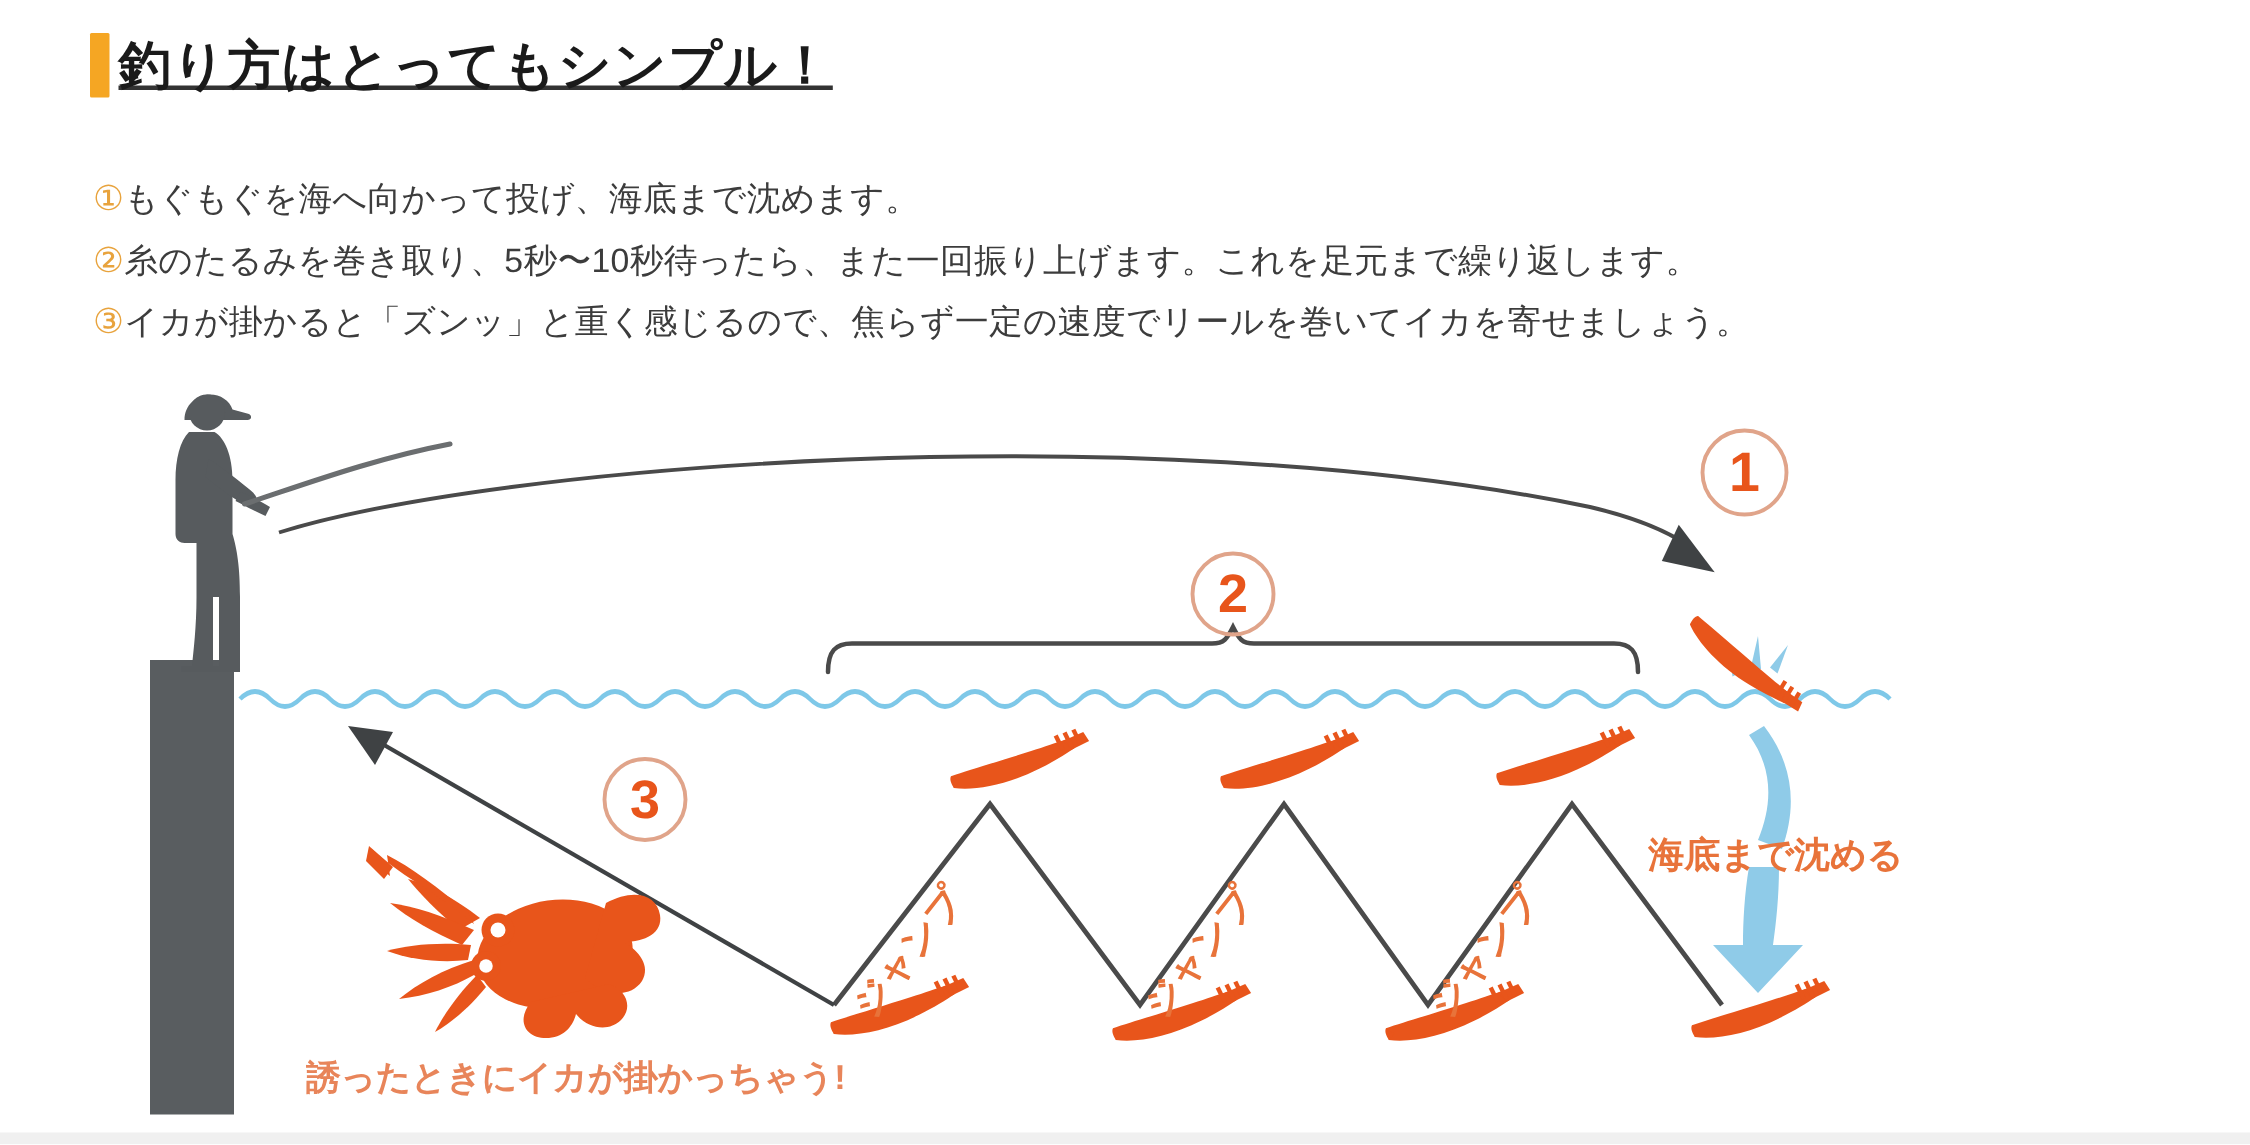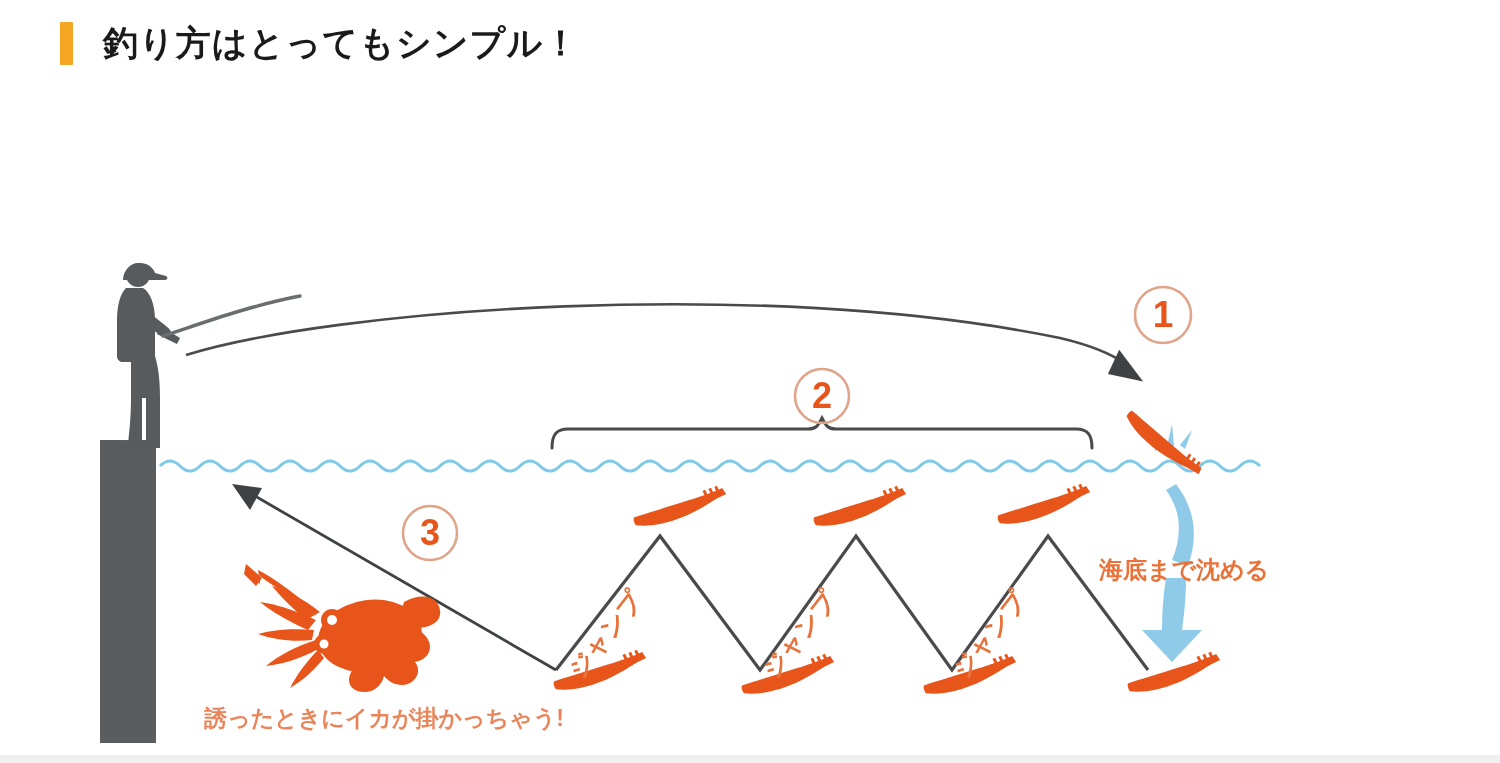--- a/index.html
+++ b/index.html
@@ -18,21 +18,22 @@
     background: #ffffff;
     overflow: hidden;
   }
   
   .heading-row {
     position: absolute;
     left: 60px;
     top: 20px;
     display: flex;
     align-items: center;
-    gap: 30px;
+    gap: 6px;
+    text-decoration: underline;
   }
   .heading-bar {
     width: 13px;
     height: 43px;
     background: #f5a623;
     border-radius: 1px;
   }
   .heading-text {
     font-size: 35px;
     font-weight: bold;
@@ -85,20 +86,31 @@
 </head>
 <body>
 
 <div id="page">
 
   <div class="heading-row">
     <div class="heading-bar"></div>
     <div class="heading-text">釣り方はとってもシンプル！</div>
   </div>
 
+  <div class="steps">
+    <div class="step-line">
+      <span class="step-marker">①</span><span>もぐもぐを海へ向かって投げ、海底まで沈めます。</span>
+    </div>
+    <div class="step-line">
+      <span class="step-marker">②</span><span>糸のたるみを巻き取り、5秒〜10秒待ったら、また一回振り上げます。これを足元まで繰り返します。</span>
+    </div>
+    <div class="step-line">
+      <span class="step-marker">③</span><span>イカが掛かると「ズンッ」と重く感じるので、焦らず一定の速度でリールを巻いてイカを寄せましょう。</span>
+    </div>
+  </div>
 
   <div class="diagram">
     <svg width="1500" height="515" viewBox="0 0 1500 515" xmlns="http://www.w3.org/2000/svg">
 
       <defs>
 
         <g id="egi">
           <path d="M2,26 C14,22 34,16 56,9 C66,6 74,3 80,1 L86,7 C80,11 72,16 62,21 C40,32 18,36 4,34 Z" fill="#e8551b"></path>
           <path d="M4,34 C2,31 1,28 2,26 L8,30 Z" fill="#e8551b"></path>
           <path d="M78,2 L92,-4 L96,2 L84,8 Z" fill="#e8551b"></path>

